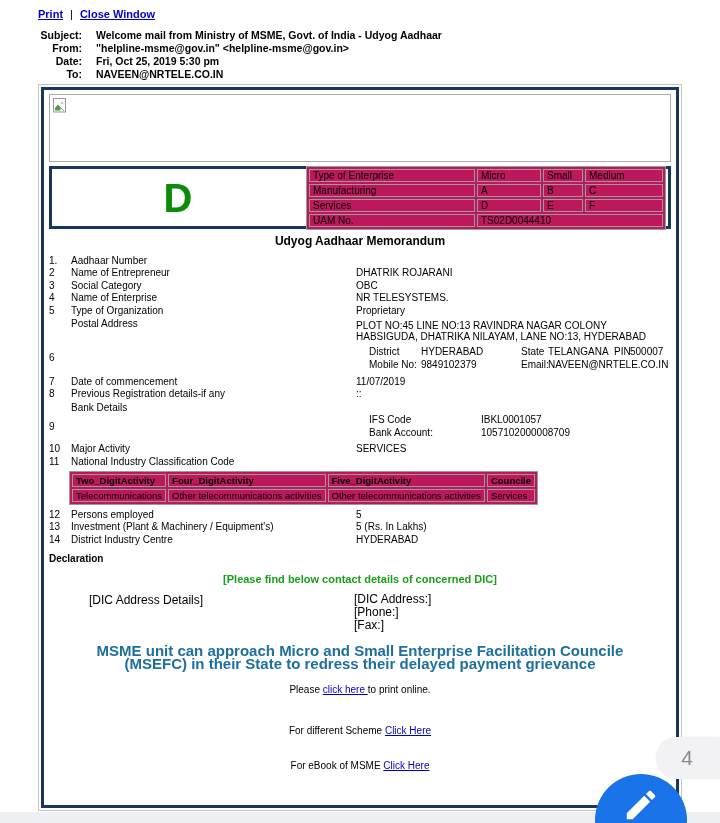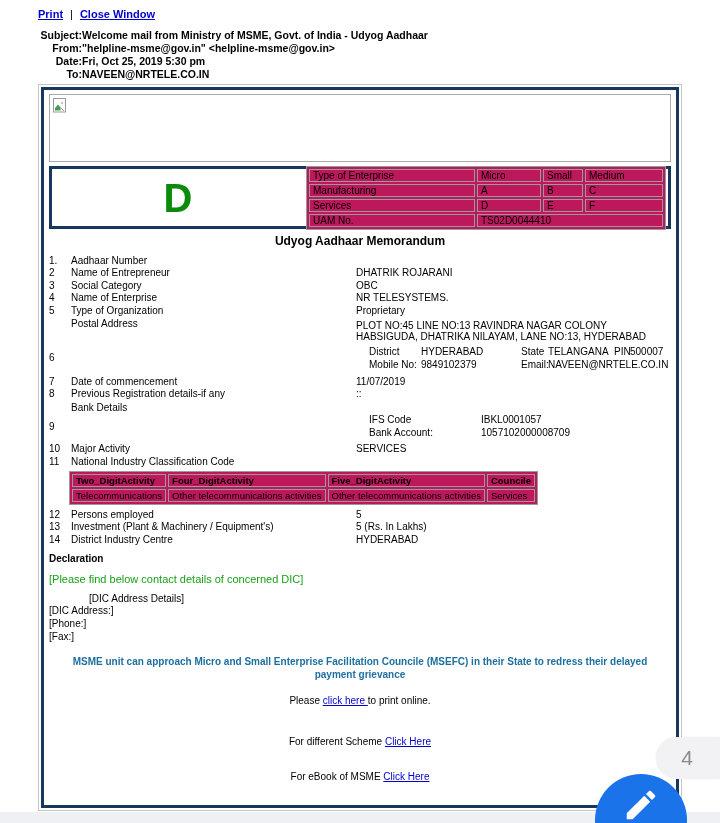--- a/index.html
+++ b/index.html
@@ -8,21 +8,21 @@
 
   
   .toolbar { position:absolute; top:8px; left:38px; font-size:11px; font-weight:bold; }
   .tlink { color:#0000cc; text-decoration:underline; cursor:pointer; }
   .tsep { color:#000; margin:0 7px; font-weight:normal; }
 
   
   .email-headers { position:absolute; top:29px; left:0; font-size:10.5px; font-weight:bold; color:#000; }
   .eh-row { display:flex; line-height:13px; }
   .eh-label { width:82px; text-align:right; flex:none; }
-  .eh-value { margin-left:0; }
+  .eh-value { margin-left:14px; }
 
   
   .doc-wrapper { position:absolute; left:38px; top:84px; width:644px; height:727px;
                  border:1px solid #c6c6c6; background:#fff; padding:2px; }
   .navy-box { border:3px solid #17375d; width:100%; height:100%; padding:4px 5px; overflow:hidden; }
 
   .img-box { border:1px solid #ababab; height:68px; position:relative; margin-bottom:4px; background:#fff; }
   .broken-icon { position:absolute; top:3px; left:3px; }
 
   .logo-box { border:3px solid #17375d; height:63px; display:flex; margin-bottom:5px; }
@@ -47,27 +47,27 @@
   .w27 { width:27px; flex:none; } .w66 { width:66px; flex:none; }
   .w16 { width:16px; flex:none; } .w112 { width:112px; flex:none; }
 
   table.nic { margin:3px 0 4px 20px; }
   table.nic th { font-weight:bold; font-size:9.5px; }
   table.nic td { font-size:9.5px; }
 
   .decl-title { font-size:10px; font-weight:bold; margin-top:7px; }
   .decl-text { font-size:10px; line-height:11.5px; }
 
-  .dic-heading { font-weight:normal; font-size:11px; color:#16a116; margin:9px 0 8px; }
-  .dic-block { display:flex; font-size:10px;flex-direction:column; }
+  .dic-heading { text-align:center; font-weight:bold; font-size:11px; color:#16a116; margin:9px 0 8px; }
+  .dic-block { display:flex; font-size:12px; }
   .dic-left { width:305px; flex:none; padding-left:40px; }
   .dic-right { flex:1; }
   .dic-right div { line-height:13px; }
 
-  .msefc { text-align:center; font-weight:bold; font-size:10px; color:#1d6fa0;
+  .msefc { text-align:center; font-weight:bold; font-size:15px; color:#1d6fa0;
            line-height:13px; margin:12px 22px 0; }
 
   .cline { text-align:center; font-size:10px; }
   .mt14 { margin-top:14px; } .mt30 { margin-top:30px; } .mt24 { margin-top:24px; }
   .blink { color:#0000cc; text-decoration:underline; cursor:pointer; }
 
   .bottom-strip { position:absolute; left:0; right:0; bottom:0; height:11px; background:#eef0f3; }
 
   .page-badge { position:absolute; top:737px; right:-16px; width:80px; height:42px;
                 background:#f2f2f4; border-radius:21px; color:#8a8a8a; font-size:21px;

